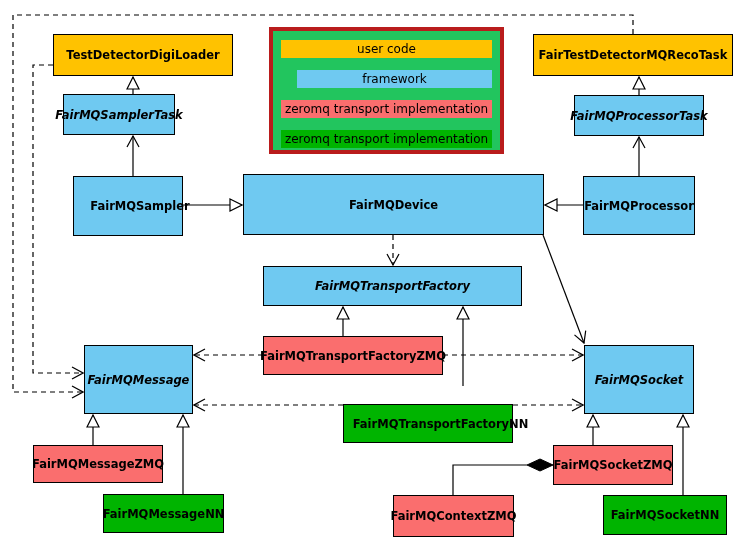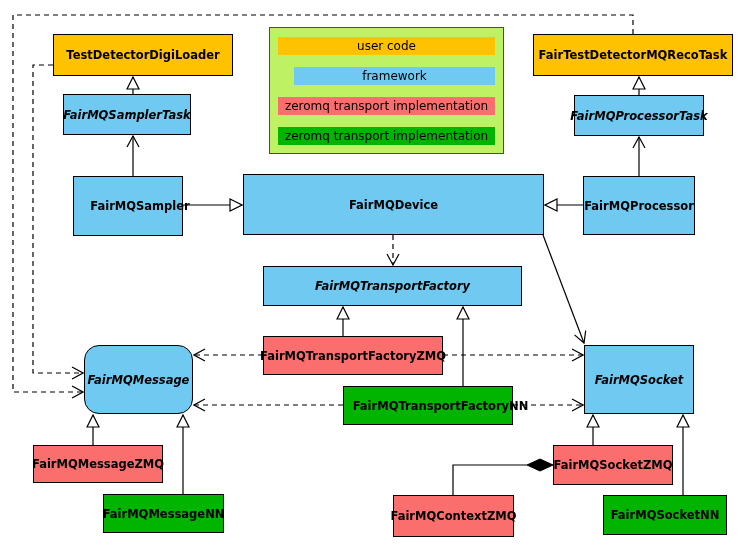--- a/index.html
+++ b/index.html
@@ -33,23 +33,23 @@
     white-space: nowrap;
     text-align: center;
   }
   .node.abstract .node-label {
     font-style: italic;
   }
   .legend {
     position: absolute;
     left: 269px; top: 27px;
     width: 235px; height: 127px;
-    border: 1px solid #b91c1c;
+    border: 4px solid #b91c1c;
     box-sizing: border-box;
-    background: #bef264;
+    background: #22c55e;
     padding: 9px 8px;
   }
   .legend-item {
     height: 18px;
     margin-bottom: 12px;
     display: flex;
     align-items: center;
     justify-content: center;
     font-size: 12px;
     color: #000000;
@@ -110,45 +110,45 @@
       <span>zeromq transport implementation</span>
     </div>
   </div>
 
   <div class="node" style="left: 53px; top: 34px; width: 180px; height: 42px; background-color: rgb(255, 194, 0);">
     <span class="node-label">TestDetectorDigiLoader</span>
   </div>
   <div class="node" style="left: 533px; top: 34px; width: 200px; height: 42px; background-color: rgb(255, 194, 0);">
     <span class="node-label">FairTestDetectorMQRecoTask</span>
   </div>
-  <div class="node abstract" style="left: 63px; top: 94px; width: 128px; height: 41px; background-color: rgb(111, 201, 241);">
+  <div class="node abstract" style="left: 63px; top: 94px; width: 112px; height: 41px; background-color: rgb(111, 201, 241);">
     <span class="node-label">FairMQSamplerTask</span>
   </div>
   <div class="node abstract" style="left: 574px; top: 95px; width: 130px; height: 41px; background-color: rgb(111, 201, 241);">
     <span class="node-label">FairMQProcessorTask</span>
   </div>
   <div class="node" style="left: 73px; top: 176px; width: 110px; height: 60px; background-color: rgb(111, 201, 241); padding-left: 24px;">
     <span class="node-label">FairMQSampler</span>
   </div>
   <div class="node" style="left: 243px; top: 174px; width: 301px; height: 61px; background-color: rgb(111, 201, 241);">
     <span class="node-label">FairMQDevice</span>
   </div>
   <div class="node" style="left: 583px; top: 176px; width: 112px; height: 59px; background-color: rgb(111, 201, 241); text-align: center;">
     <span class="node-label">FairMQProcessor</span>
   </div>
   <div class="node abstract" style="left: 263px; top: 266px; width: 259px; height: 40px; background-color: rgb(111, 201, 241);">
     <span class="node-label">FairMQTransportFactory</span>
   </div>
   <div class="node" style="left: 263px; top: 336px; width: 180px; height: 39px; background-color: rgb(250, 110, 110);">
     <span class="node-label">FairMQTransportFactoryZMQ</span>
   </div>
-  <div class="node" style="left: 343px; top: 386px; width: 170px; height: 39px; background-color: rgb(0, 180, 0); padding-left: 25px;">
+  <div class="node" style="left: 343px; top: 404px; width: 170px; height: 39px; background-color: rgb(0, 180, 0); padding-left: 25px;">
     <span class="node-label">FairMQTransportFactoryNN</span>
   </div>
-  <div class="node abstract" style="left: 84px; top: 345px; width: 109px; height: 69px; background-color: rgb(111, 201, 241); border-radius: 15px;">
+  <div class="node abstract" style="left: 84px; top: 345px; width: 109px; height: 69px; background-color: rgb(111, 201, 241);">
     <span class="node-label">FairMQMessage</span>
   </div>
   <div class="node abstract" style="left: 584px; top: 345px; width: 110px; height: 69px; background-color: rgb(111, 201, 241);">
     <span class="node-label">FairMQSocket</span>
   </div>
   <div class="node" style="left: 33px; top: 445px; width: 130px; height: 38px; background-color: rgb(250, 110, 110);">
     <span class="node-label">FairMQMessageZMQ</span>
   </div>
   <div class="node" style="left: 103px; top: 494px; width: 121px; height: 39px; background-color: rgb(0, 180, 0); text-align: center;">
     <span class="node-label">FairMQMessageNN</span>

